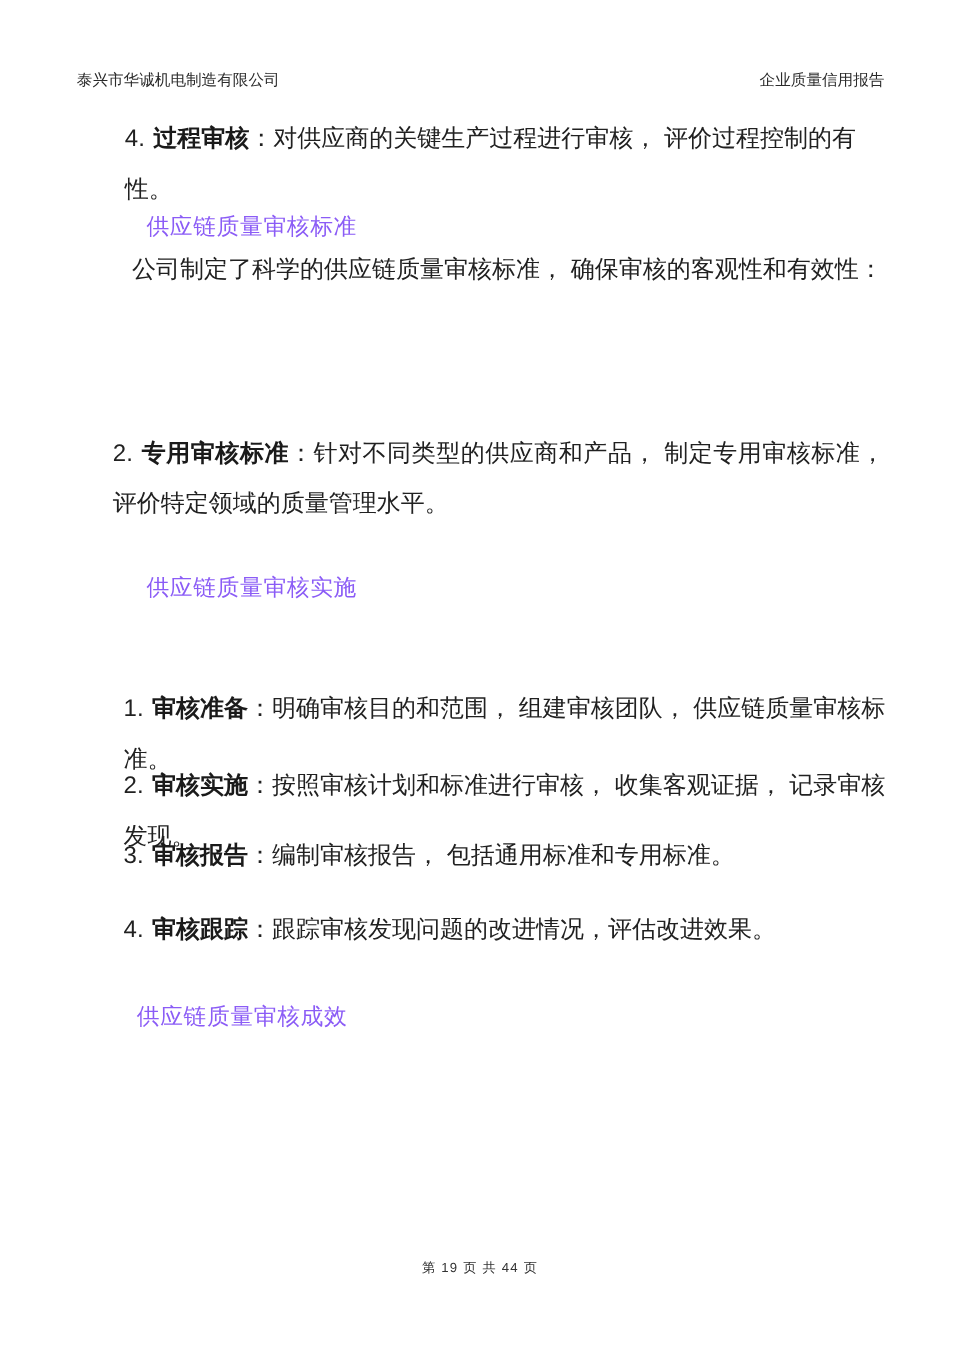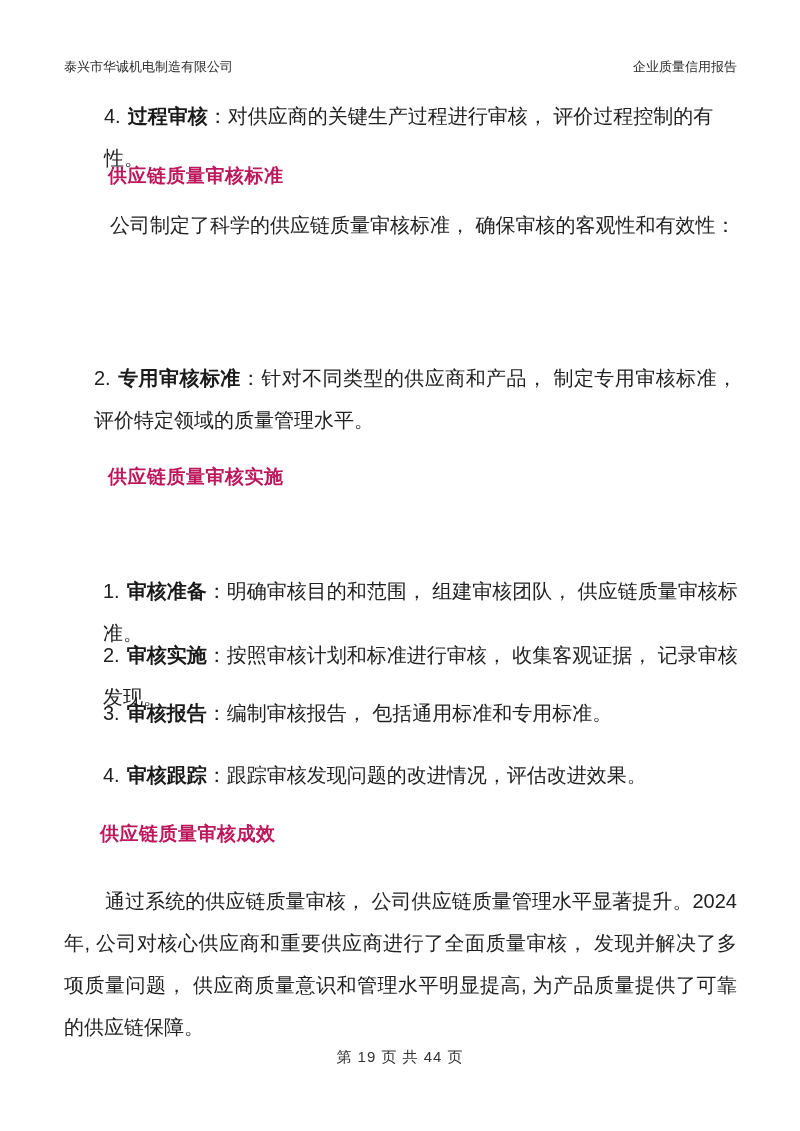--- a/index.html
+++ b/index.html
@@ -11,27 +11,27 @@
   .hdr{
     position:absolute;top:58px;left:64px;width:673px;
     display:flex;justify-content:space-between;
     font-size:13px;line-height:18px;color:#2b2b2b;
   }
   .blk{position:absolute;font-size:20px;line-height:42px;color:#212121;}
   .just{text-align:justify;text-justify:inter-ideograph;}
   .num{margin-right:7px;}
   .lbl{font-weight:bold;color:#1a1a1a;}
   h2.sec{
-    position:absolute;margin:0;font-size:19px;line-height:26px;
-    font-weight:bold;color:#be185d;letter-spacing:0.5px;
+    position:absolute;margin:14px;font-size:19px;line-height:26px;
+    font-weight:normal;color:#8b5cf6;letter-spacing:0.5px;
   }
   .para-indent{text-indent:41px;}
   .ftr{
     position:absolute;top:1048px;left:0;width:800px;
-    text-align:center;font-size:15px;line-height:18px;color:#333;
+    text-align:center;font-size:11px;line-height:18px;color:#333;
     letter-spacing:1px;
   }
 </style>
 </head>
 <body>
 
 <div class="page">
 
   <div class="hdr">
     <span>泰兴市华诚机电制造有限公司</span>
@@ -65,19 +65,18 @@
   <div class="blk" style="top:692px;left:103px;width:640px;">
     <span class="num">3.</span><span class="lbl">审核报告</span><span>：编制审核报告， 包括通用标准和专用标准。</span>
   </div>
 
   <div class="blk" style="top:754px;left:103px;width:640px;">
     <span class="num">4.</span><span class="lbl">审核跟踪</span><span>：跟踪审核发现问题的改进情况，评估改进效果。</span>
   </div>
 
   <h2 class="sec" style="top:821px;left:100px;">供应链质量审核成效</h2>
 
-  <div class="blk just para-indent" style="top:880px;left:64px;width:673px;">通过系统的供应链质量审核， 公司供应链质量管理水平显著提升。2024 年, 公司对核心供应商和重要供应商进行了全面质量审核， 发现并解决了多项质量问题， 供应商质量意识和管理水平明显提高, 为产品质量提供了可靠的供应链保障。</div>
 
   <div class="ftr">
     <span>第 19 页 共 44 页</span>
   </div>
 
 </div>
 
 </body></html>

